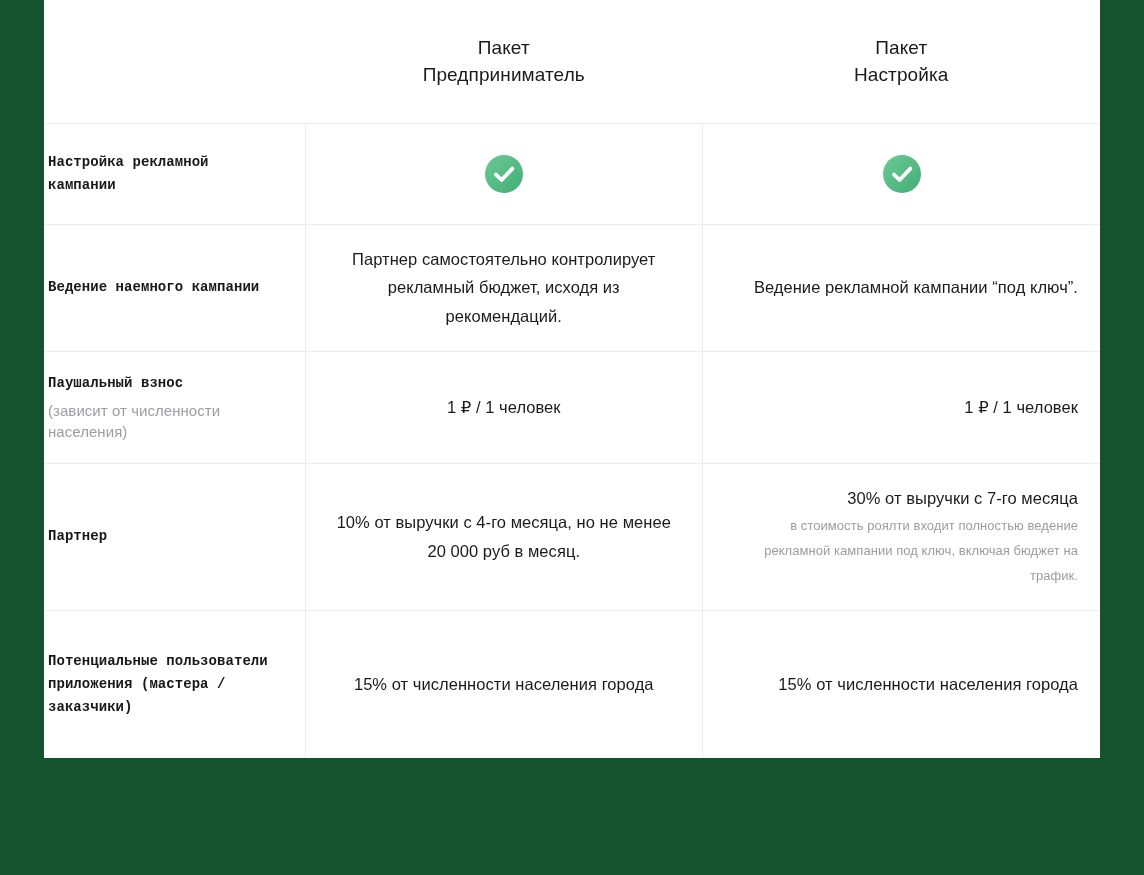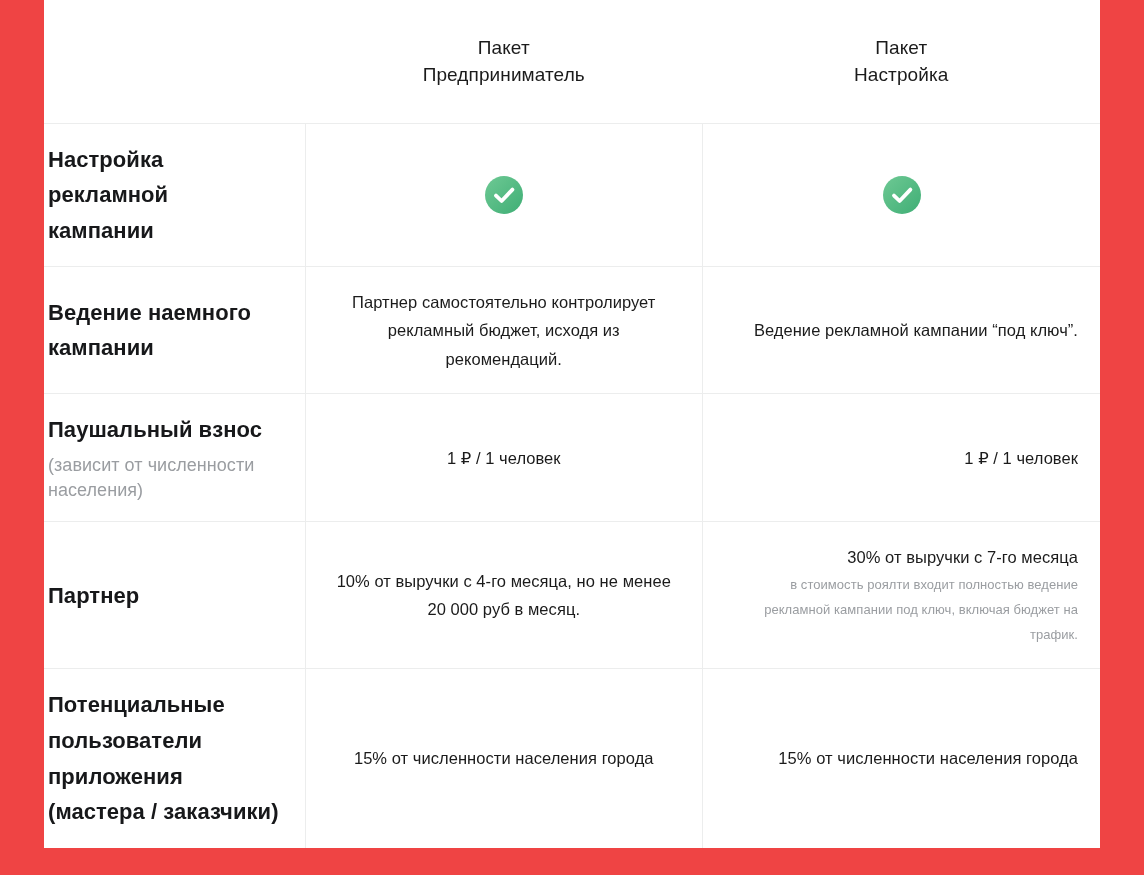--- a/index.html
+++ b/index.html
@@ -15,21 +15,21 @@
   body {
     font-family: "Liberation Sans", "DejaVu Sans", sans-serif;
     color: #1b1b1b;
     -webkit-font-smoothing: antialiased;
   }
 
   .page {
     position: relative;
     width: 1144px;
     height: 875px;
-    background: #ef4444;
+    background: #14532d;
   }
 
   
   .watermark {
     position: absolute;
     left: 712px;
     top: 692px;
     font-size: 44px;
     font-weight: 700;
     letter-spacing: 1px;
@@ -90,29 +90,30 @@
     text-align: left;
   }
   .cmp-table tbody tr td.value-cell {
     border-right: 1px solid #eceded;
     padding: 10px 22px;
     text-align: center;
   }
   .cmp-table tbody tr td.value-cell.last { border-right: 0; text-align: right; }
 
   .feature-title {
-    font-size: 22px;
+    font-size: 14px;
     font-weight: 700;
     line-height: 1.62;
     color: #17181a;
     letter-spacing: 0.05px;
+    font-family: Liberation Mono, monospace;
   }
   .feature-sub {
     margin-top: 5px;
-    font-size: 18px;
+    font-size: 15px;
     font-weight: 400;
     line-height: 1.4;
     color: #9a9da1;
     letter-spacing: 0.05px;
   }
 
   .value-text {
     font-size: 16.5px;
     font-weight: 400;
     line-height: 1.72;

